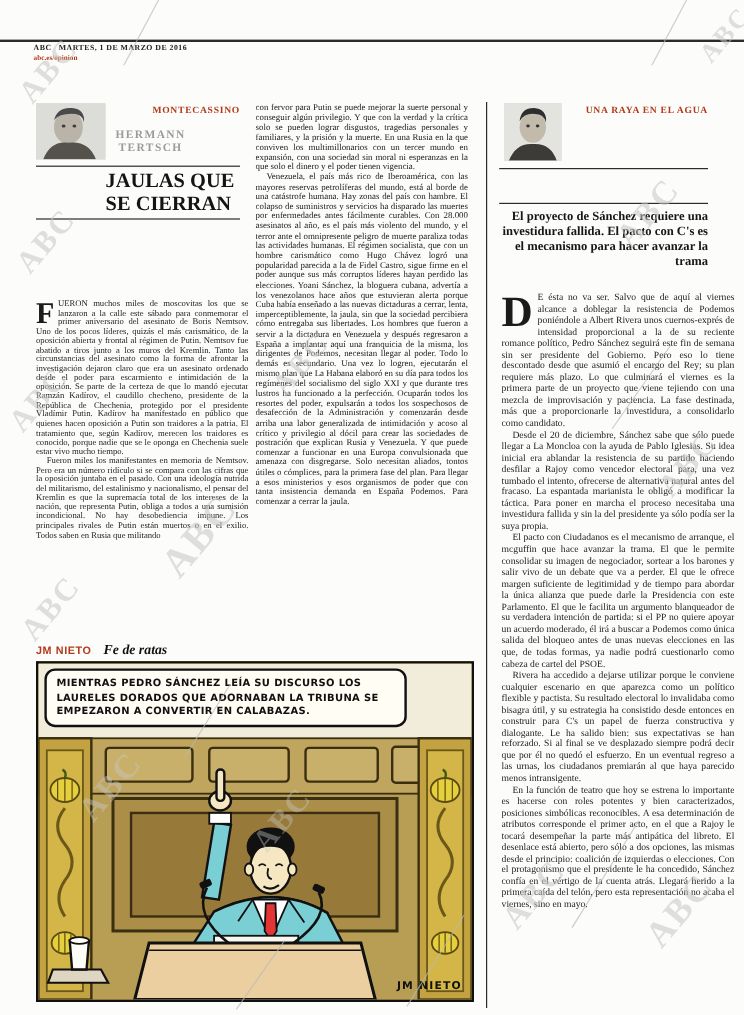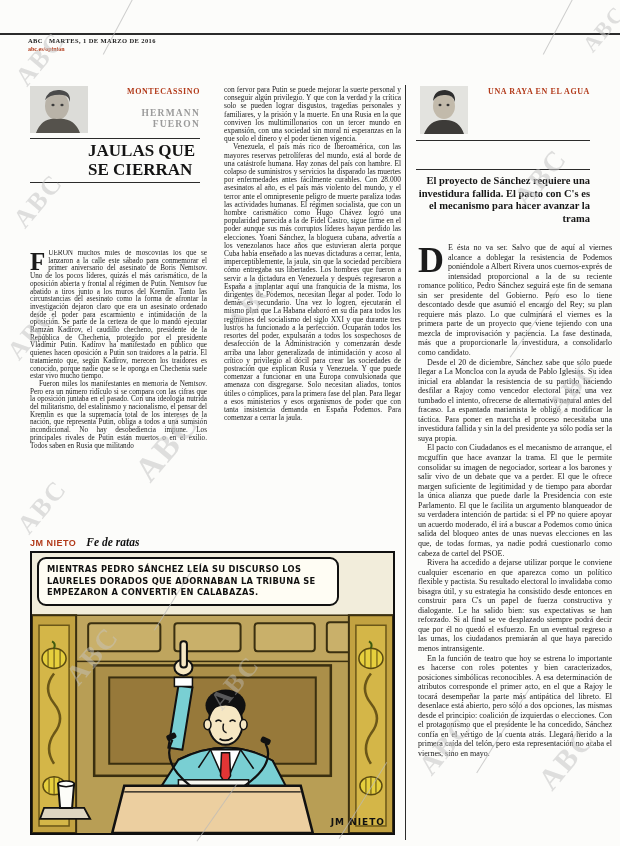--- a/index.html
+++ b/index.html
@@ -14,21 +14,21 @@
   .wm{position:absolute;font-family:"Liberation Serif",serif;font-weight:bold;color:var(--c-watermark);opacity:.55;transform:rotate(-50deg);letter-spacing:2px;pointer-events:none;z-index:5;}
   .stroke{position:absolute;border-top:1.5px solid #b9b9b9;opacity:.7;pointer-events:none;z-index:5;}
   
   .masthead{position:absolute;left:28px;top:37px;font-size:6.5px;font-weight:bold;letter-spacing:.4px;color:#222;}
   .masthead .mh-abc{margin-right:6px;}
   .siteurl{position:absolute;left:28px;top:46px;font-size:6px;color:var(--c-kicker);font-weight:bold;}
   .section{position:absolute;right:14px;top:34px;font-size:17px;letter-spacing:1.5px;color:var(--c-section);font-weight:600;}
   .pagenum{font-size:14px;color:#8e989c;font-weight:normal;margin-left:7px;letter-spacing:0;}
   
   .kicker{position:absolute;font-size:8px;font-weight:bold;letter-spacing:.6px;color:var(--c-kicker);text-align:right;}
-  .authorname{position:absolute;text-align:right;color:var(--c-author);font-size:9.5px;line-height:11px;letter-spacing:1.2px;font-weight:600;padding-left:21px;}
+  .authorname{position:absolute;text-align:center;color:var(--c-author);font-size:9.5px;line-height:11px;letter-spacing:1.2px;font-weight:600;padding-left:21px;}
   .headline{position:absolute;text-align:left;font-weight:bold;color:#141414;}
   .subhead{position:absolute;text-align:right;font-weight:bold;font-size:10.5px;line-height:12.5px;color:#161616;}
   .photo{position:absolute;background:#d9d9d6;overflow:hidden;}
   
   .bodycol{position:absolute;text-align:justify;overflow:hidden;color:#1b1b1b;}
   .bodycol p{margin:0;}
   .bodycol p.ind{text-indent:9px;}
   .a1c1{font-size:7.2px;line-height:7.7px;}
   .a1c2{font-size:7.4px;line-height:8.2px;}
   .a2b{font-size:8px;line-height:9.55px;margin-top:12px;}
@@ -61,31 +61,31 @@
       <ellipse cx="27" cy="20" rx="12" ry="14" fill="#b9b3a8"></ellipse>
       <path d="M15 14 Q18 3 30 4 Q41 5 40 16 Q39 10 33 9 Q20 8 15 14Z" fill="#4a4a4a"></path>
       <path d="M6 47 Q12 31 27 33 Q44 31 50 47Z" fill="#55524c"></path>
       <ellipse cx="23" cy="19" rx="1.6" ry="1.3" fill="#3c3c3c"></ellipse>
       <ellipse cx="32" cy="19" rx="1.6" ry="1.3" fill="#3c3c3c"></ellipse>
     </svg>
   </div>
   <div class="kicker" style="left:30px;top:87px;width:170px;">MONTECASSINO</div>
   <div class="authorname" style="left:30px;top:108px;width:170px;">
     <div>HERMANN</div>
-    <div>FUERON</div>
+    <div>TERTSCH</div>
   </div>
   <div class="rule" style="left:30px;top:138px;width:170px;height:1px;"></div>
   <div class="headline" style="left:88px;top:142px;width:112px;font-size:17px;line-height:18.5px;">JAULAS QUE SE CIERRAN</div>
   <div class="rule" style="left:30px;top:182px;width:170px;height:1px;"></div>
 
   <div class="bodycol a1c1" style="left:30px;top:250px;width:177px;height:262px;">
     <p class="dc1">FUERON muchos miles de moscovitas los que se lanzaron a la calle este sábado para conmemorar el primer aniversario del asesinato de Boris Nemtsov. Uno de los pocos líderes, quizás el más carismático, de la oposición abierta y frontal al régimen de Putin. Nemtsov fue abatido a tiros junto a los muros del Kremlin. Tanto las circunstancias del asesinato como la forma de afrontar la investigación dejaron claro que era un asesinato ordenado desde el poder para escarmiento e intimidación de la oposición. Se parte de la certeza de que lo mandó ejecutar Ramzán Kadírov, el caudillo checheno, presidente de la República de Chechenia, protegido por el presidente Vladímir Putin. Kadírov ha manifestado en público que quienes hacen oposición a Putin son traidores a la patria. El tratamiento que, según Kadírov, merecen los traidores es conocido, porque nadie que se le oponga en Chechenia suele estar vivo mucho tiempo.</p>
     <p class="ind">Fueron miles los manifestantes en memoria de Nemtsov. Pero era un número ridículo si se compara con las cifras que la oposición juntaba en el pasado. Con una ideología nutrida del militarismo, del estalinismo y nacionalismo, el pensar del Kremlin es que la supremacía total de los intereses de la nación, que representa Putin, obliga a todos a una sumisión incondicional. No hay desobediencia impune. Los principales rivales de Putin están muertos o en el exilio. Todos saben en Rusia que militando</p>
   </div>
-  <div class="bodycol a1c2" style="left:224px;top:86px;width:177px;height:428px;">
+  <div class="bodycol a1c2" style="left:213px;top:86px;width:177px;height:428px;">
     <p>con fervor para Putin se puede mejorar la suerte personal y conseguir algún privilegio. Y que con la verdad y la crítica solo se pueden lograr disgustos, tragedias personales y familiares, y la prisión y la muerte. En una Rusia en la que conviven los multimillonarios con un tercer mundo en expansión, con una sociedad sin moral ni esperanzas en la que solo el dinero y el poder tienen vigencia.</p>
     <p class="ind">Venezuela, el país más rico de Iberoamérica, con las mayores reservas petrolíferas del mundo, está al borde de una catástrofe humana. Hay zonas del país con hambre. El colapso de suministros y servicios ha disparado las muertes por enfermedades antes fácilmente curables. Con 28.000 asesinatos al año, es el país más violento del mundo, y el terror ante el omnipresente peligro de muerte paraliza todas las actividades humanas. El régimen socialista, que con un hombre carismático como Hugo Chávez logró una popularidad parecida a la de Fidel Castro, sigue firme en el poder aunque sus más corruptos líderes hayan perdido las elecciones. Yoani Sánchez, la bloguera cubana, advertía a los venezolanos hace años que estuvieran alerta porque Cuba había enseñado a las nuevas dictaduras a cerrar, lenta, imperceptiblemente, la jaula, sin que la sociedad percibiera cómo entregaba sus libertades. Los hombres que fueron a servir a la dictadura en Venezuela y después regresaron a España a implantar aquí una franquicia de la misma, los dirigentes de Podemos, necesitan llegar al poder. Todo lo demás es secundario. Una vez lo logren, ejecutarán el mismo plan que La Habana elaboró en su día para todos los regímenes del socialismo del siglo XXI y que durante tres lustros ha funcionado a la perfección. Ocuparán todos los resortes del poder, expulsarán a todos los sospechosos de desafección de la Administración y comenzarán desde arriba una labor generalizada de intimidación y acoso al crítico y privilegio al dócil para crear las sociedades de postración que explican Rusia y Venezuela. Y que puede comenzar a funcionar en una Europa convulsionada que amenaza con disgregarse. Solo necesitan aliados, tontos útiles o cómplices, para la primera fase del plan. Para llegar a esos ministerios y esos organismos de poder que con tanta insistencia demanda en España Podemos. Para comenzar a cerrar la jaula.</p>
   </div>
 
   <div class="rule" style="left:405px;top:85px;width:1.2px;height:755px;"></div>
 
   <div class="photo" style="left:420px;top:86px;width:48px;height:48px;">
     <svg width="48" height="48" viewBox="0 0 48 48">
       <rect width="48" height="48" fill="#e3e3df"></rect>
       <ellipse cx="24" cy="20" rx="11" ry="13" fill="#c2baab"></ellipse>

